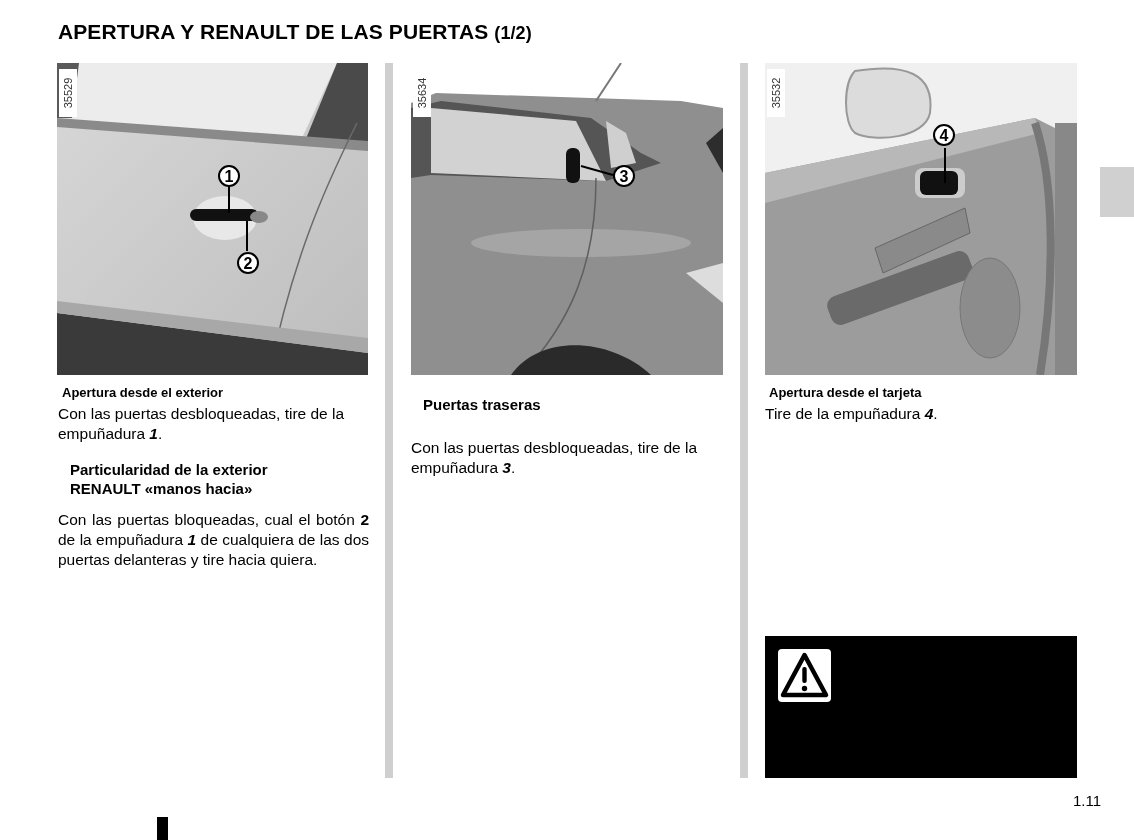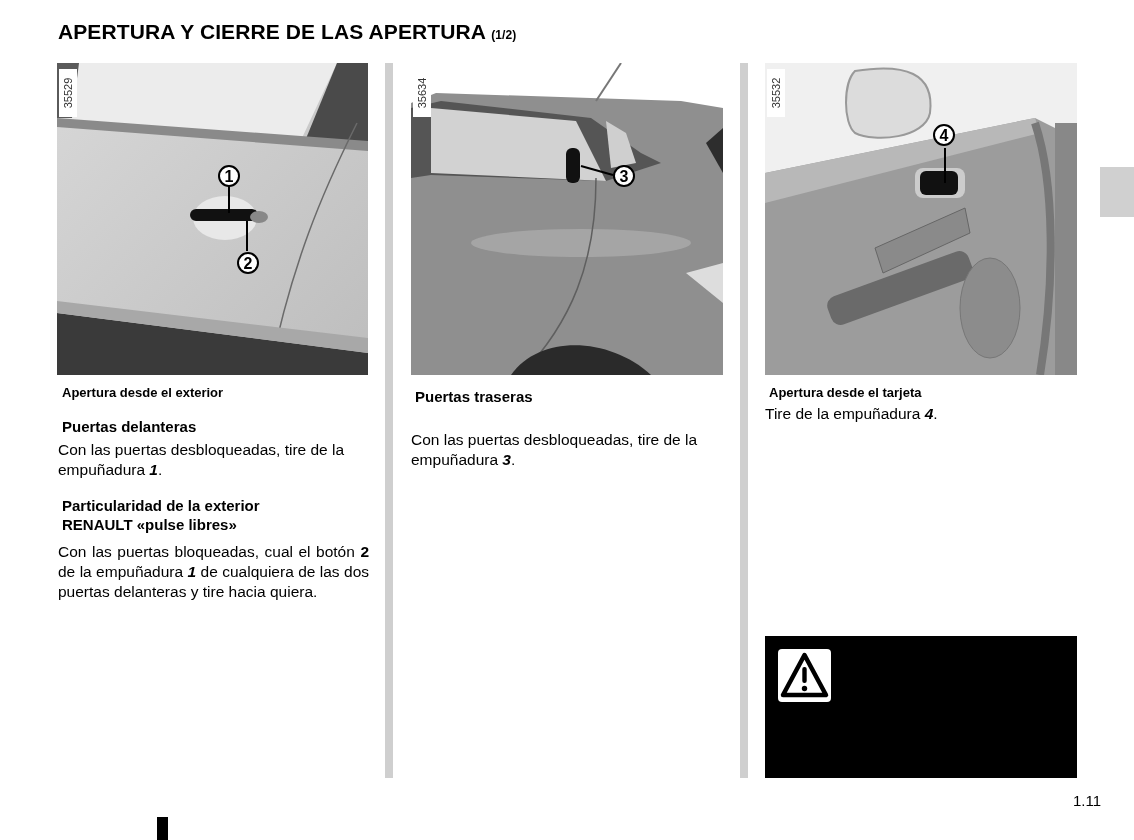--- a/index.html
+++ b/index.html
@@ -4,21 +4,21 @@
 <style>
   html, body { margin: 0; padding: 0; background: #ffffff; }
   body {
     width: 1134px; height: 840px; position: relative; overflow: hidden;
     font-family: "Liberation Sans", sans-serif; color: #000;
   }
   .page-title {
     position: absolute; left: 58px; top: 20px;
     font-size: 21px; font-weight: bold; letter-spacing: 0.1px;
   }
-  .page-title .sub { font-size: 12px; }
+  .page-title .sub { font-size: 18px; }
   .divider {
     position: absolute; top: 63px; width: 8px; height: 715px; background: #cfcfcf;
   }
   .photo {
     position: absolute; top: 63px; height: 312px; overflow: hidden;
   }
   .photo svg { display: block; }
   .photo-id {
     position: absolute; left: 2px; top: 6px; width: 18px; height: 48px;
     background: #fff;
@@ -28,21 +28,21 @@
     transform: translate(-50%, -50%) rotate(-90deg);
     font-size: 11px; color: #333; white-space: nowrap;
   }
   .callout {
     position: absolute; width: 22px; height: 22px; border-radius: 50%;
     border: 2px solid #000; background: #fff; box-sizing: border-box;
     font-weight: bold; font-size: 16px; line-height: 19px; text-align: center;
   }
   .col { position: absolute; }
   h2 { margin: 4px; font-size: 13px; font-weight: bold; }
-  h3 { margin: 4px; font-size: 15px; font-weight: bold; line-height: 19px; }
+  h3 { margin: 12px; font-size: 15px; font-weight: bold; line-height: 19px; }
   p { margin: 0; font-size: 15.5px; line-height: 20px; }
   .justify { text-align: justify; }
   .side-tab {
     position: absolute; left: 1100px; top: 167px; width: 34px; height: 50px; background: #d0d0d0;
   }
   .warning-box {
     position: absolute; left: 765px; top: 636px; width: 312px; height: 142px; background: #000;
   }
   .warning-icon {
     position: absolute; left: 13px; top: 13px; width: 53px; height: 53px;
@@ -52,21 +52,21 @@
     position: absolute; left: 1045px; top: 792px; font-size: 15px; margin-left: 28px;
   }
   .footer-mark {
     position: absolute; left: 157px; top: 817px; width: 11px; height: 23px; background: #000;
   }
 </style>
 </head>
 <body>
 
 <div class="page-title">
-  <span>APERTURA Y CIERRE DE LAS APERTURA</span>
+  <span>APERTURA Y RENAULT DE LAS PUERTAS</span>
   <span class="sub">(1/2)</span>
 </div>
 
 <div class="photo" style="left:57px;width:311px;">
   <svg width="311" height="312" viewBox="0 0 311 312">
     <defs>
       <linearGradient id="g1" x1="0" y1="0" x2="1" y2="1">
         <stop offset="0" stop-color="#d8d8d8"></stop>
           <stop offset="1" stop-color="#bdbdbd"></stop>
       </linearGradient>
@@ -134,25 +134,24 @@
     <line x1="180" y1="85" x2="180" y2="120" stroke="#000" stroke-width="2"></line>
   </svg>
   <div class="photo-id">
       <span>35532</span>
     </div>
   <div class="callout" style="left:168px;top:61px;">4</div>
 </div>
 
 <div class="col" style="left:58px;top:381px;width:311px;">
   <h2>Apertura desde el exterior</h2>
-  <h3 style="margin-top:17px;">Puertas delanteras</h3>
   <p style=""><span>Con las puertas desbloqueadas, tire de la empuñadura </span><b><i>1</i></b><span>.</span></p>
   <h3 style="margin-top:16px;">
     <span>Particularidad de la exterior</span><br>
-    <span>RENAULT «pulse libres»</span>
+    <span>RENAULT «manos hacia»</span>
   </h3>
   <p class="justify" style="margin-top:8px;"><span>Con las puertas bloqueadas, cual el botón </span><b>2</b><span> de la empuñadura </span><b><i>1</i></b><span> de cual­quiera de las dos puertas delanteras y tire hacia quiera.</span></p>
 </div>
 
 <div class="col" style="left:411px;top:383px;width:314px;">
   <h3>Puertas traseras</h3>
   <p style="margin-top:24px;"><span>Con las puertas desbloqueadas, tire de la empuñadura </span><b><i>3</i></b><span>.</span></p>
 </div>
 
 <div class="col" style="left:765px;top:381px;width:312px;">

